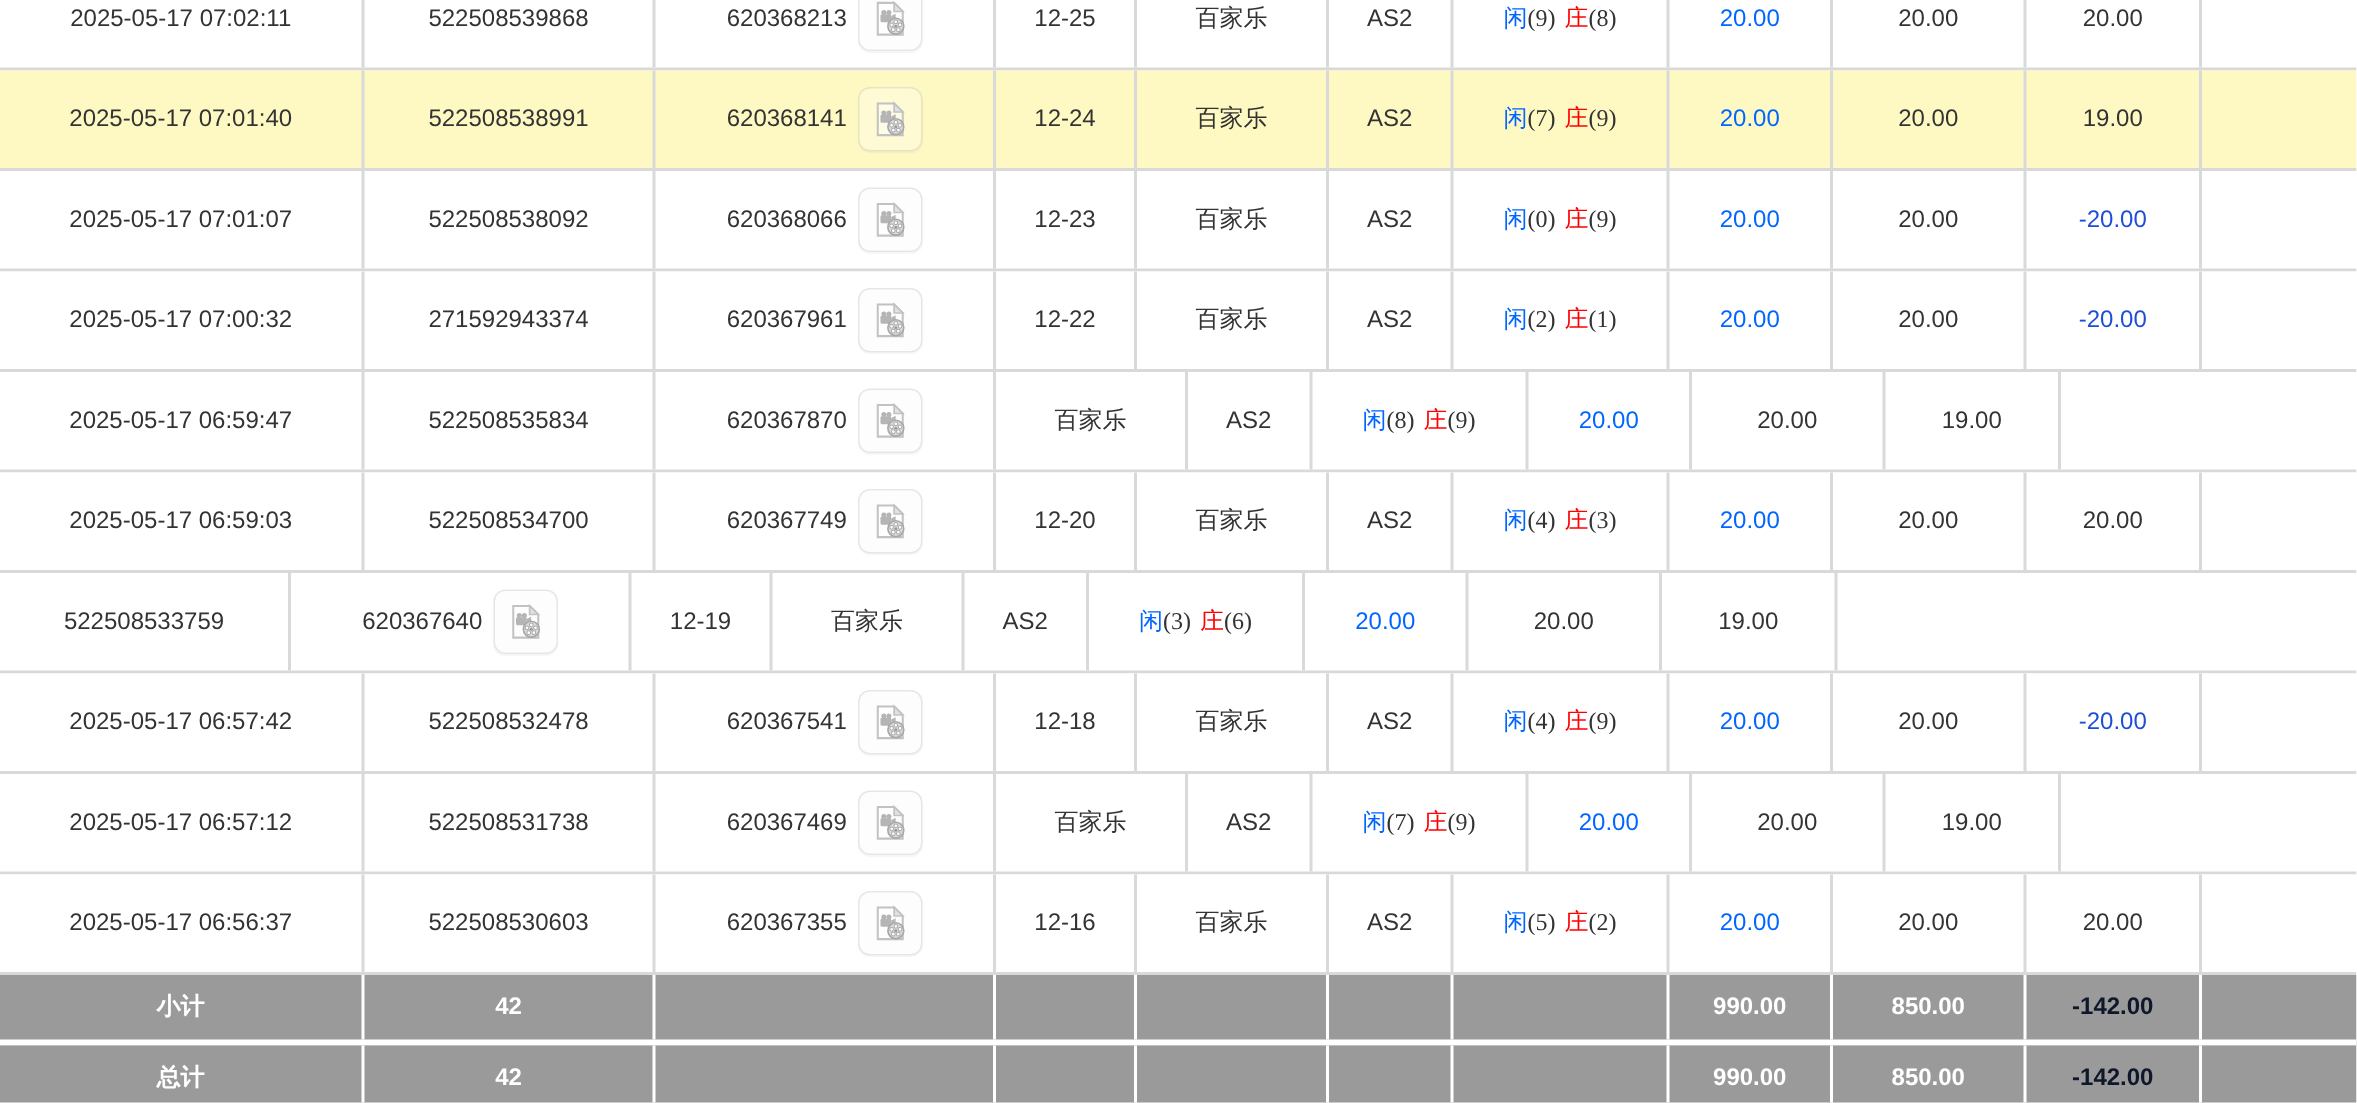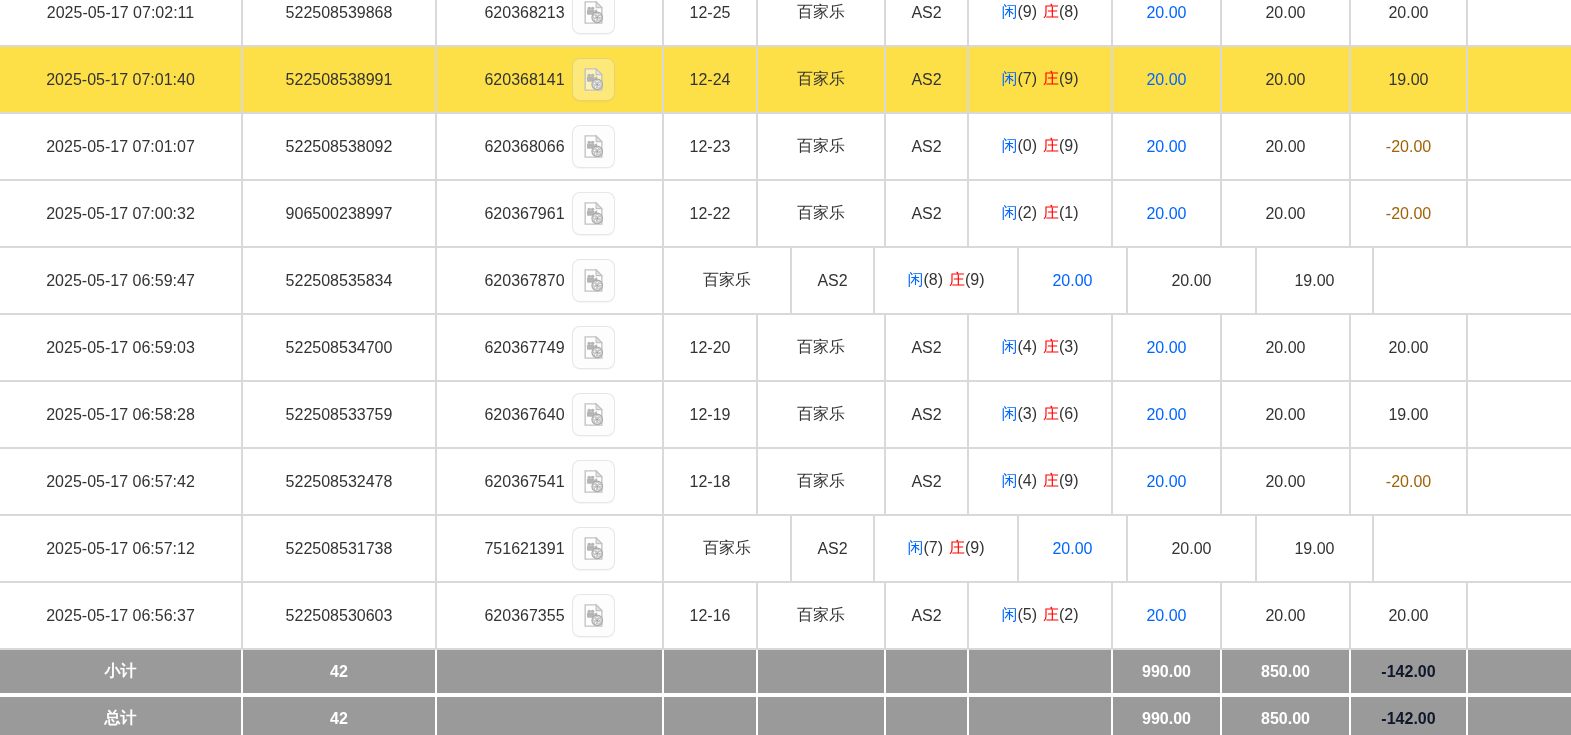--- a/index.html
+++ b/index.html
@@ -15,21 +15,21 @@
     width: 1571px;
     margin-top: -20px; 
   }
   .tr {
     display: flex;
     height: 65px;
     border-bottom: 2px solid #d9d9d9;
     background: #ffffff;
     align-items: stretch;
   }
-  .tr.highlight { background: #fde047; }
+  .tr.highlight { background: #fef9c3; }
   .td {
     display: flex;
     align-items: center;
     justify-content: center;
     border-right: 2px solid #d9d9d9;
     box-sizing: border-box;
     white-space: nowrap;
   }
   .td:last-child { border-right: none; }
   
@@ -41,22 +41,22 @@
   .col-table   { width: 83px;  }
   .col-result  { width: 144px; }
   .col-bet     { width: 109px; }
   .col-valid   { width: 129px; }
   .col-winloss { width: 117px; }
   .col-extra   { width: 103px; }
 
   .bet-link { color: #0066ff; cursor: pointer; text-decoration: none; }
   .lbl-player { color: #0066ff; }
   .lbl-banker { color: #ff0000; }
-  .result-group { margin: 0 3px; }
-  .neg { color: #a16207; }
+  .result-group { margin: 0 3px; font-family: Liberation Serif, serif; }
+  .neg { color: #1d4ed8; }
 
   .video-btn {
     width: 43px; height: 43px;
     border: 1px solid rgba(0,0,0,0.09);
     border-radius: 8px;
     background: rgba(252,252,252,0.55);
     box-shadow: 0 1px 1px rgba(0,0,0,0.04);
     display: flex; align-items: center; justify-content: center;
     padding: 0; cursor: pointer;
   }
@@ -189,21 +189,21 @@
     <div class="td col-bet">
           <a class="bet-link">20.00</a>
         </div>
     <div class="td col-valid">20.00</div>
     <div class="td col-winloss winloss neg">-20.00</div>
     <div class="td col-extra"></div>
   </div>
 
   <div class="tr">
     <div class="td col-time">2025-05-17 07:00:32</div>
-    <div class="td col-betno">906500238997</div>
+    <div class="td col-betno">271592943374</div>
     <div class="td col-game">
       <span>620367961</span>
       <button class="video-btn">
         <svg width="27" height="27" viewBox="0 0 24 24">
           <path d="M4.6 2.6 H14.3 L19.4 7.7 V21.4 H4.6 Z" fill="#ffffff" fill-opacity="0.45" stroke="#c2c2c2" stroke-width="1.2"></path>
           <path d="M14.3 2.6 V7.7 H19.4 Z" fill="#e2e2e2" stroke="#c2c2c2" stroke-width="1"></path>
           <circle cx="8.2" cy="8.3" r="1.5" fill="#b5b5b5"></circle>
           <circle cx="11.2" cy="8.3" r="1.5" fill="#b5b5b5"></circle>
           <rect x="6.2" y="9.4" width="6.4" height="4.6" rx="0.8" fill="#b5b5b5"></rect>
           <path d="M12.6 10.4 L15.2 9.1 V14.1 L12.6 12.8 Z" fill="#b5b5b5"></path>
@@ -301,21 +301,20 @@
     </div>
     <div class="td col-bet">
           <a class="bet-link">20.00</a>
         </div>
     <div class="td col-valid">20.00</div>
     <div class="td col-winloss winloss">20.00</div>
     <div class="td col-extra"></div>
   </div>
 
   <div class="tr">
-    <div class="td col-time">2025-05-17 06:58:28</div>
     <div class="td col-betno">522508533759</div>
     <div class="td col-game">
       <span>620367640</span>
       <button class="video-btn">
         <svg width="27" height="27" viewBox="0 0 24 24">
           <path d="M4.6 2.6 H14.3 L19.4 7.7 V21.4 H4.6 Z" fill="#ffffff" fill-opacity="0.45" stroke="#c2c2c2" stroke-width="1.2"></path>
           <path d="M14.3 2.6 V7.7 H19.4 Z" fill="#e2e2e2" stroke="#c2c2c2" stroke-width="1"></path>
           <circle cx="8.2" cy="8.3" r="1.5" fill="#b5b5b5"></circle>
           <circle cx="11.2" cy="8.3" r="1.5" fill="#b5b5b5"></circle>
           <rect x="6.2" y="9.4" width="6.4" height="4.6" rx="0.8" fill="#b5b5b5"></rect>
@@ -380,21 +379,21 @@
         </div>
     <div class="td col-valid">20.00</div>
     <div class="td col-winloss winloss neg">-20.00</div>
     <div class="td col-extra"></div>
   </div>
 
   <div class="tr">
     <div class="td col-time">2025-05-17 06:57:12</div>
     <div class="td col-betno">522508531738</div>
     <div class="td col-game">
-      <span>751621391</span>
+      <span>620367469</span>
       <button class="video-btn">
         <svg width="27" height="27" viewBox="0 0 24 24">
           <path d="M4.6 2.6 H14.3 L19.4 7.7 V21.4 H4.6 Z" fill="#ffffff" fill-opacity="0.45" stroke="#c2c2c2" stroke-width="1.2"></path>
           <path d="M14.3 2.6 V7.7 H19.4 Z" fill="#e2e2e2" stroke="#c2c2c2" stroke-width="1"></path>
           <circle cx="8.2" cy="8.3" r="1.5" fill="#b5b5b5"></circle>
           <circle cx="11.2" cy="8.3" r="1.5" fill="#b5b5b5"></circle>
           <rect x="6.2" y="9.4" width="6.4" height="4.6" rx="0.8" fill="#b5b5b5"></rect>
           <path d="M12.6 10.4 L15.2 9.1 V14.1 L12.6 12.8 Z" fill="#b5b5b5"></path>
           <circle cx="15.3" cy="16.4" r="4.7" fill="#dcdcdc" stroke="#a8a8a8" stroke-width="1"></circle>
           <circle cx="15.3" cy="16.4" r="0.9" fill="#9a9a9a"></circle>

